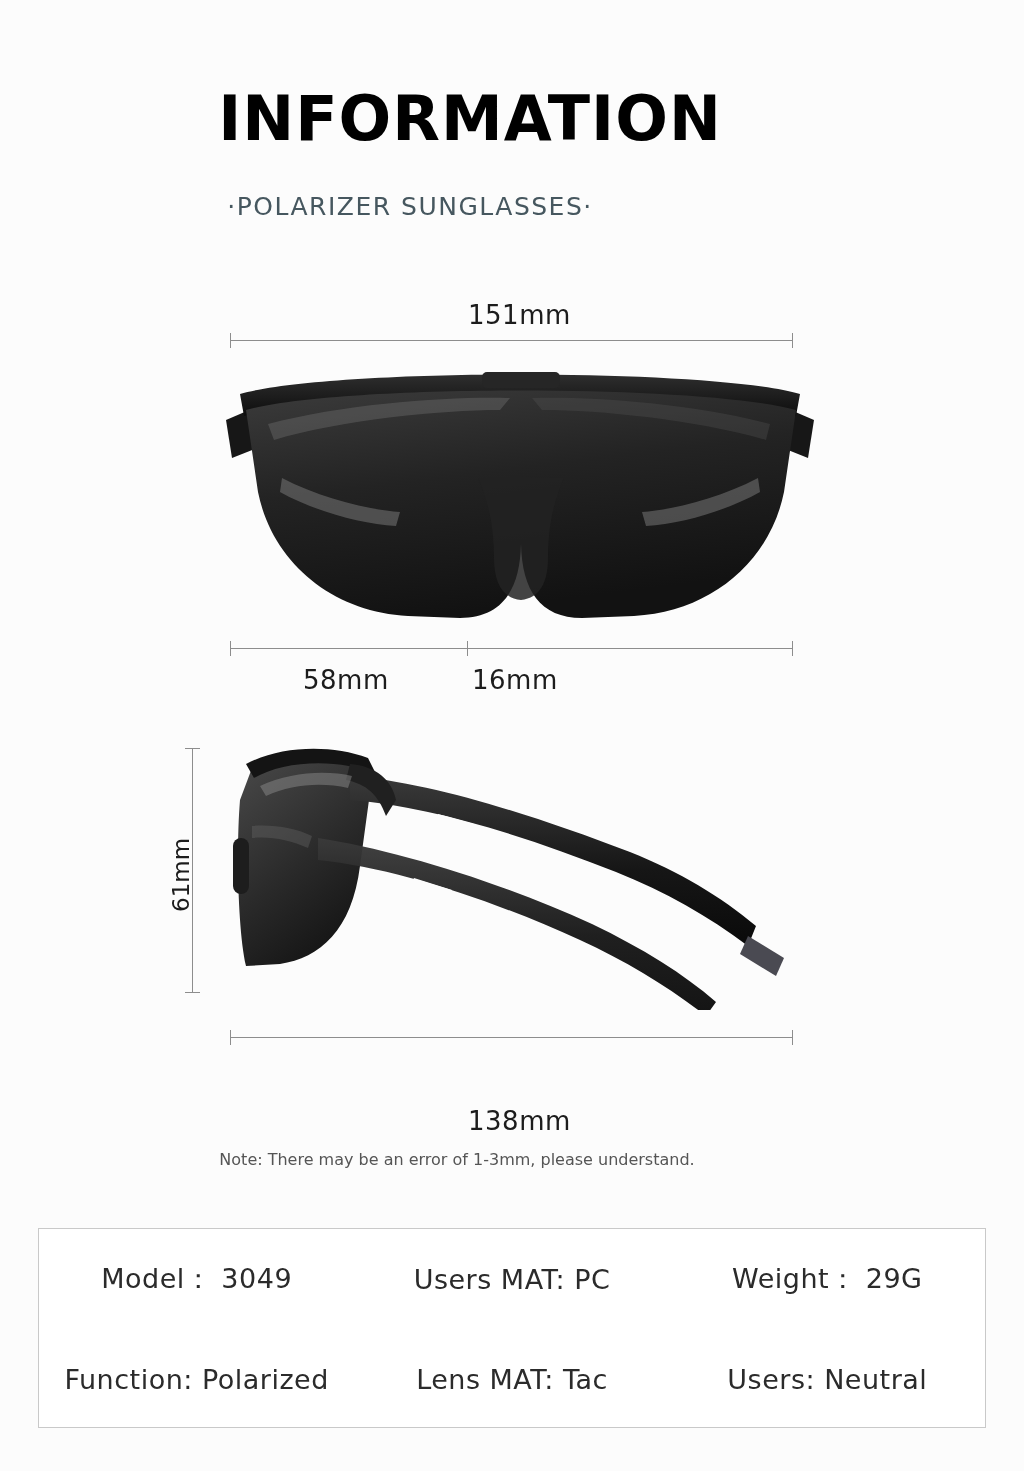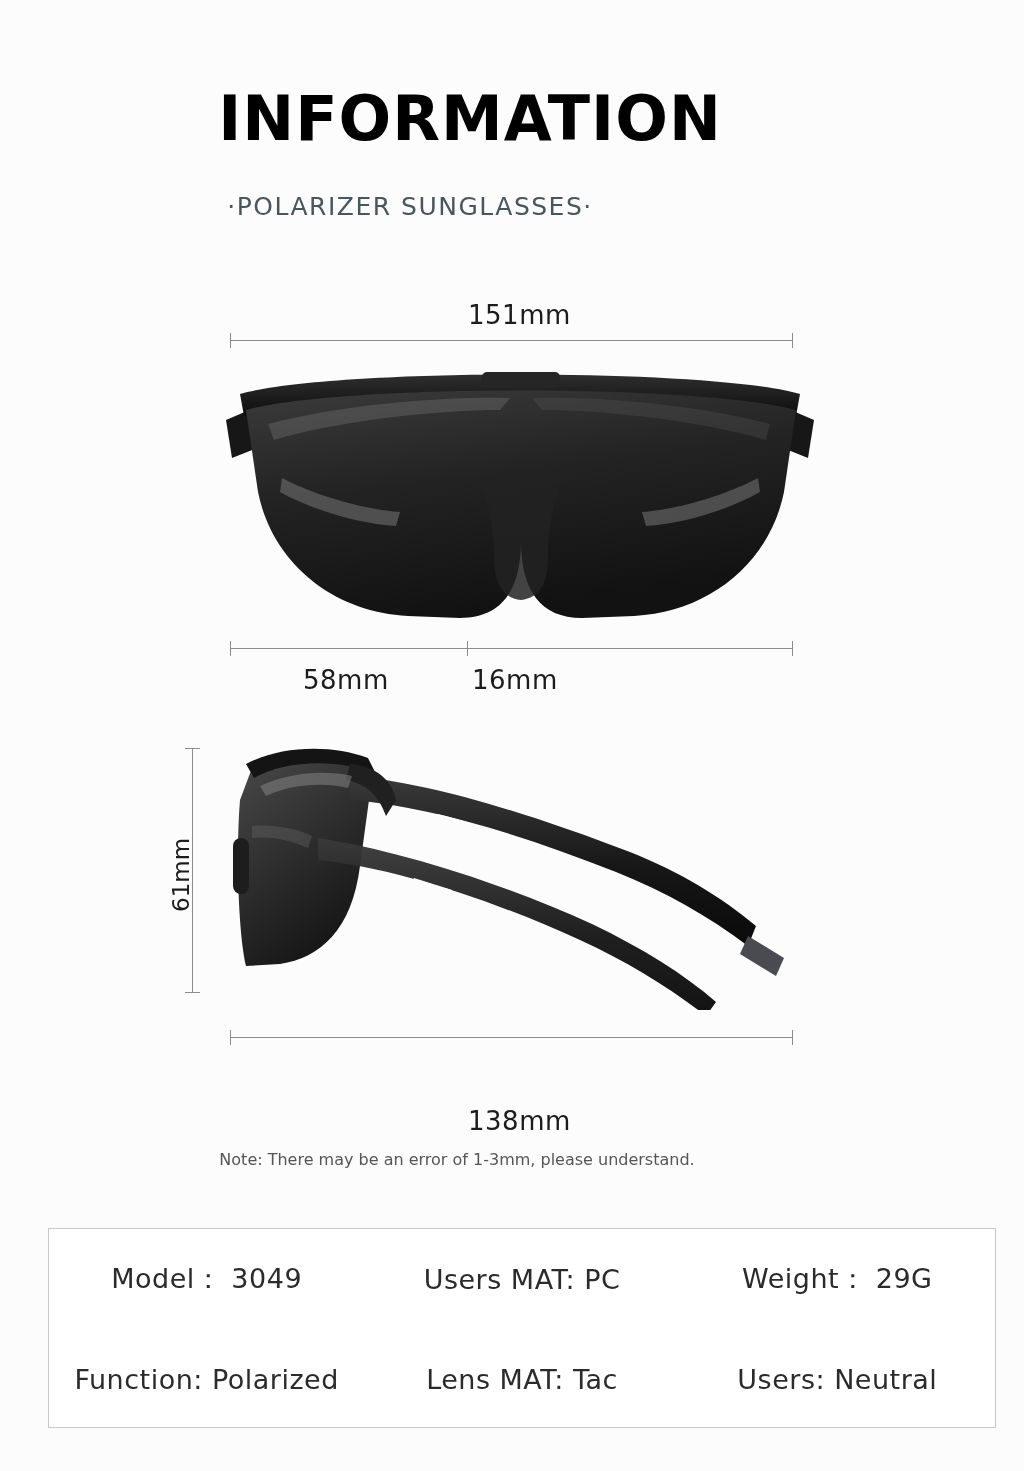--- a/index.html
+++ b/index.html
@@ -91,21 +91,21 @@
     left: 0;
     width: 914px;
     text-align: center;
     font-size: 16px;
     color: #555;
   }
 
   
   .spec-box {
     position: absolute;
-    left: 48px;
+    left: 38px;
     top: 1228px;
     width: 948px;
     height: 200px;
     border: 1px solid #c9c9c9;
     background: #fff;
     box-sizing: border-box;
   }
   .spec-row {
     display: flex;
     height: 100px;

